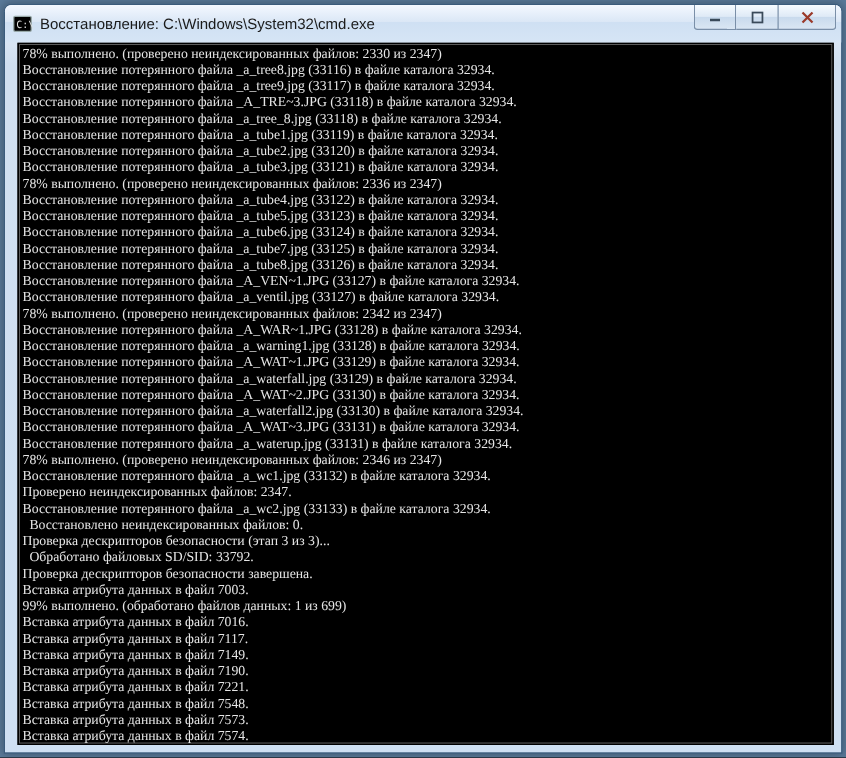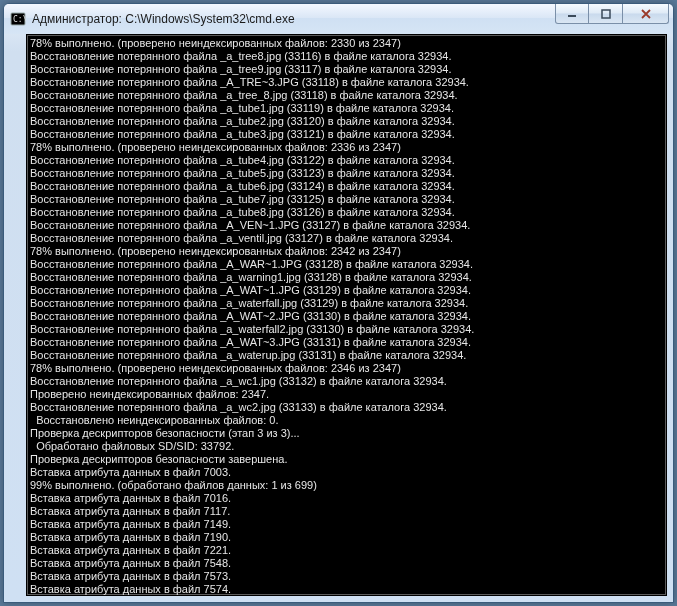--- a/index.html
+++ b/index.html
@@ -67,25 +67,25 @@
     justify-content: center;
     font-size: 11px;
     color: #3a4a5a;
     cursor: pointer;
   }
   .win-btn:first-child { border-radius: 0 0 0 3px; }
   .win-btn:last-child  { width: 46px; border-radius: 0 0 3px 0; }
   .win-btn + .win-btn { border-left: none; }
   .win-btn svg { display:block; }
   .console {
-    margin: 0 6px 6px 22px;
+    margin: 0 6px 6px 10px;
     flex: 1;
     background: #000;
     color: #e6e6e6;
-    font-family: Liberation Sans, sans-serif;
+    font-family: Liberation Serif, serif;
     font-size: 11px;
     line-height: 13px;
     padding: 2px 3px;
     overflow: hidden;
     white-space: pre-wrap;
     word-break: break-all;
     border: 1px solid #000;
     box-shadow: inset 0 0 0 1px #5b5b5b;
   }
   .console .line { display:block; }
@@ -94,21 +94,21 @@
 <body>
 
 <div class="window">
   <div class="titlebar">
     <span class="title-icon">
       <svg width="16" height="16" viewBox="0 0 16 16">
         <rect x="1" y="2" width="14" height="12" rx="1" fill="#000" stroke="#9aa" stroke-width="1"></rect>
         <text x="3" y="11" font-size="8" fill="#ddd" font-family="monospace">C:\</text>
       </svg>
     </span>
-    <span class="title-text">Администратор: C:\Windows\System32\cmd.exe</span>
+    <span class="title-text">Восстановление: C:\Windows\System32\cmd.exe</span>
     <div class="win-buttons">
       <div class="win-btn">
         <svg width="10" height="10" viewBox="0 0 10 10">
           <rect x="1" y="6" width="8" height="2" fill="#3a4a5a"></rect>
         </svg>
       </div>
       <div class="win-btn">
         <svg width="10" height="10" viewBox="0 0 10 10">
           <rect x="1" y="1" width="8" height="8" fill="none" stroke="#3a4a5a" stroke-width="1.5"></rect>
         </svg>

